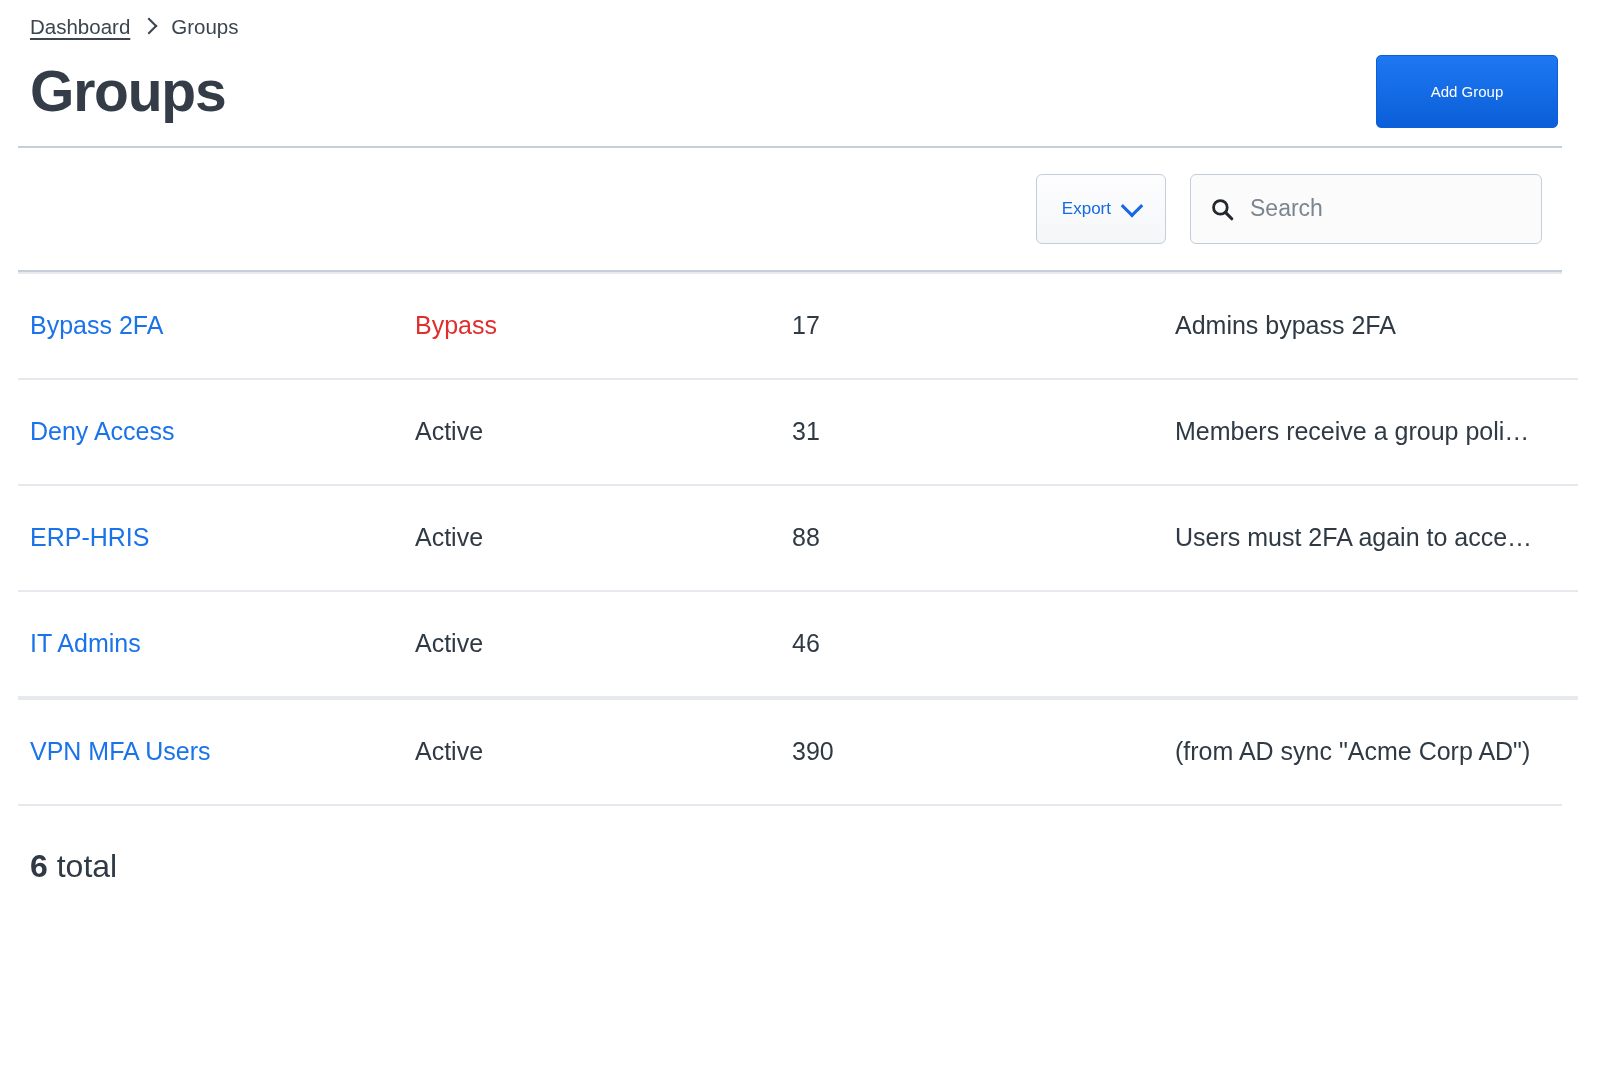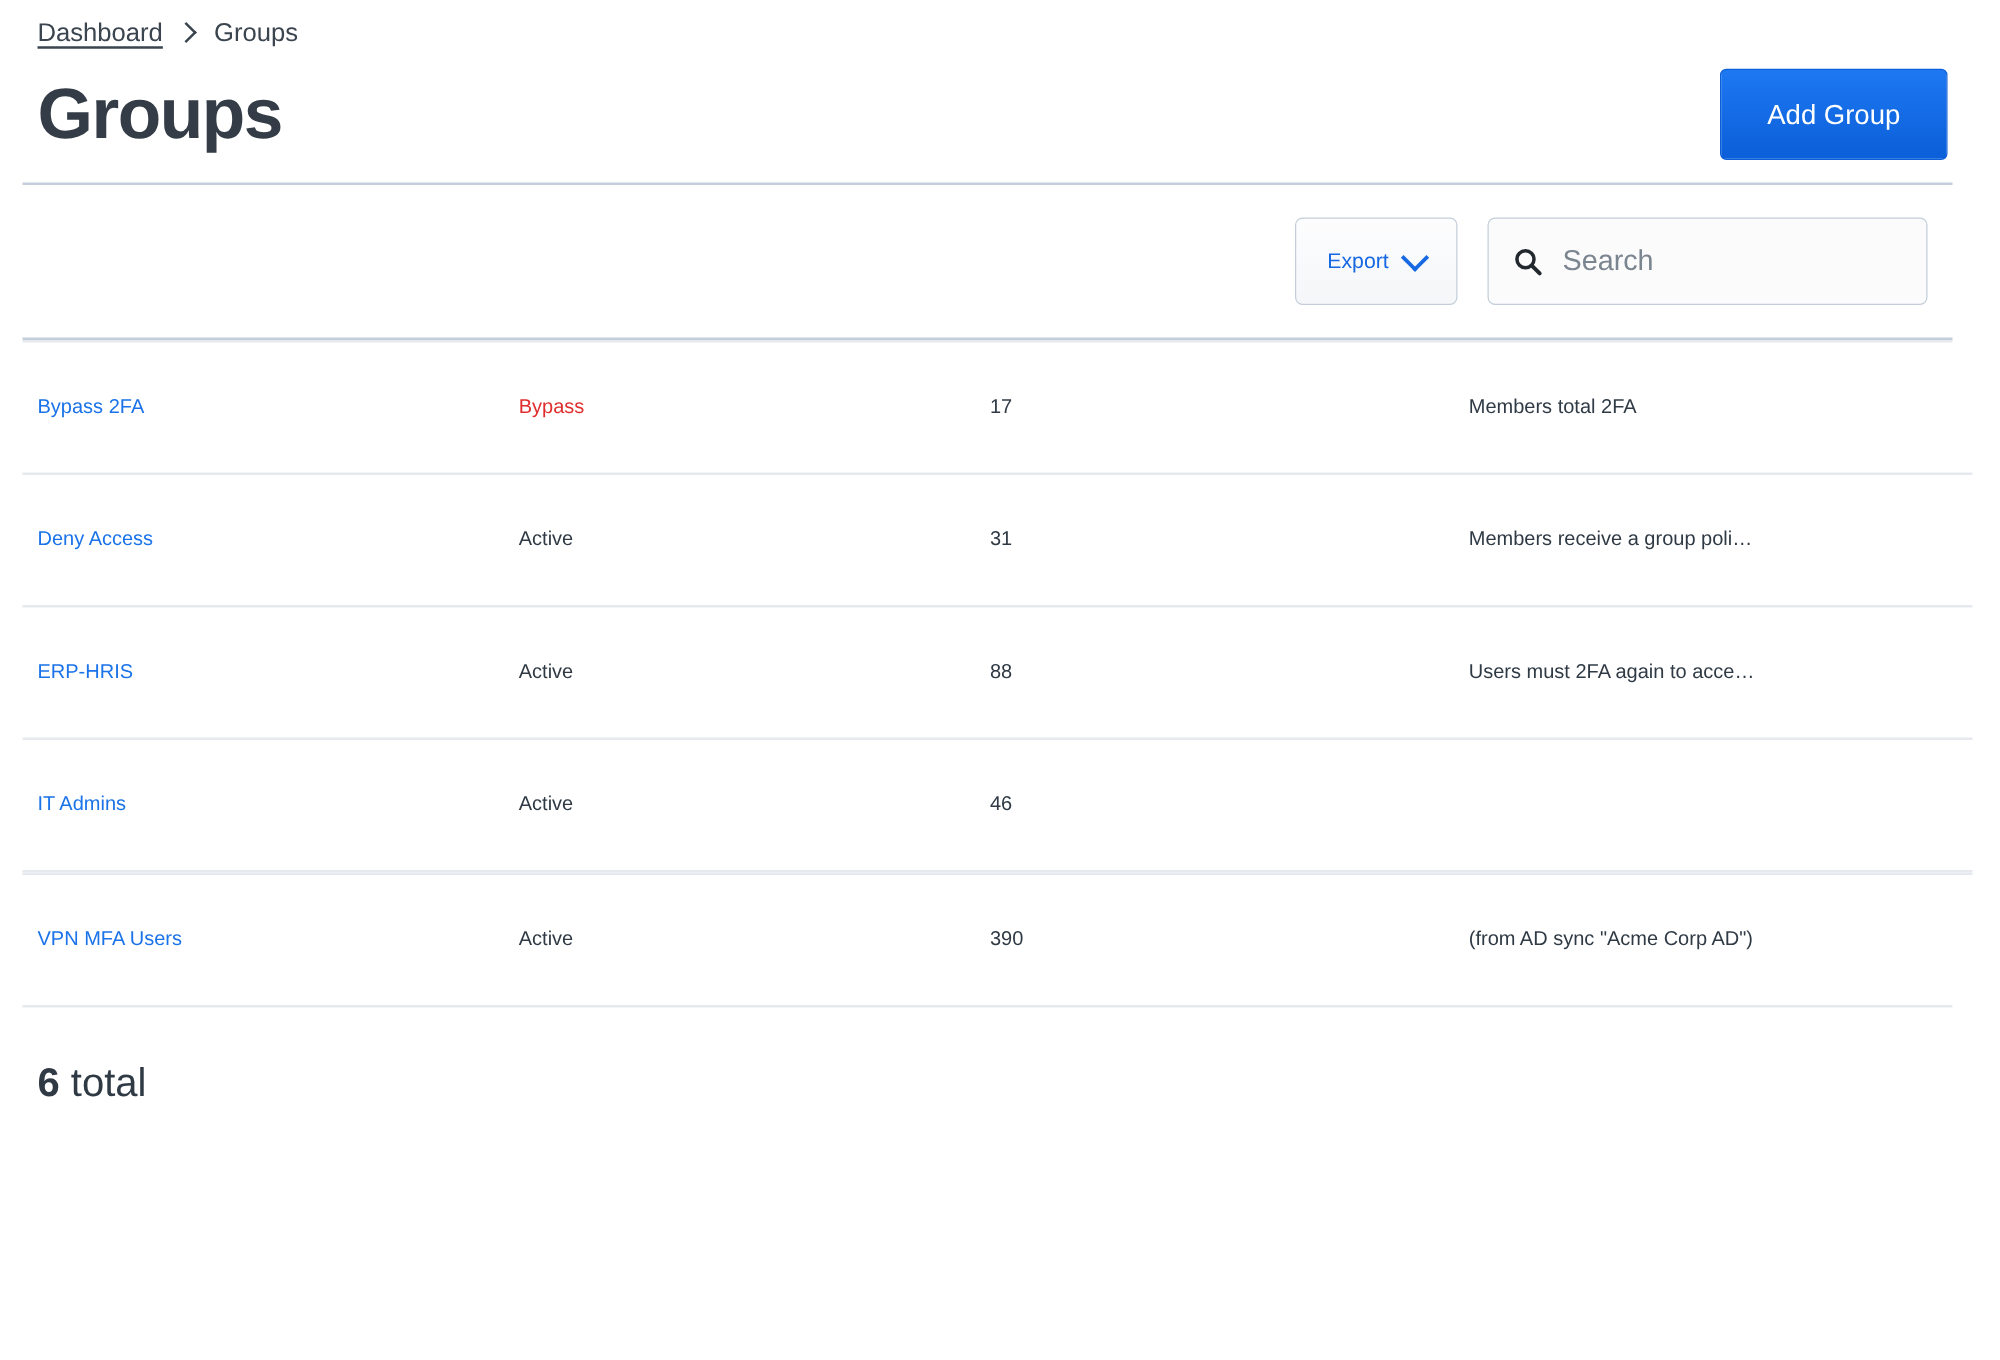--- a/index.html
+++ b/index.html
@@ -70,21 +70,21 @@
     font-weight: bold;
     letter-spacing: -1.2px;
     color: #343d47;
     line-height: 1;
     margin: 0;
   }
   .add-group-btn {
     background: linear-gradient(180deg, #1d78f2 0%, #0b5fd8 100%);
     border: 1px solid #0b5fd8;
     color: #ffffff;
-    font-size: 22px;
+    font-size: 15px;
     font-family: inherit;
     font-weight: normal;
     border-radius: 5px;
     padding: 0 23px;
     height: 73px;
     min-width: 182px;
     cursor: pointer;
     line-height: 1;
   }
 
@@ -183,21 +183,21 @@
     width: 0; height: 0;
     border-left: 7px solid transparent;
     border-right: 7px solid transparent;
     border-bottom: 9px solid #2b333c;
     margin-left: 11px;
     position: relative;
     top: -3px;
   }
   .tbody-row td {
     height: 104px;
-    font-size: 16px;
+    font-size: 25px;
     color: #2f3a45;
     padding-left: 12px;
     white-space: nowrap;
     overflow: hidden;
     text-overflow: ellipsis;
   }
   .cell-link {
     color: #1a73e8;
     text-decoration: none;
     cursor: pointer;
@@ -259,21 +259,21 @@
       <col class="col-name">
         <col class="col-status">
         <col class="col-users">
         <col class="col-desc">
     </colgroup>
     <tbody id="rows-body">
         <tr class="tbody-row">
           <td><a class="cell-link">Bypass 2FA</a></td>
           <td><span class="status-bypass">Bypass</span></td>
           <td>17</td>
-          <td class="cell-desc">Members total 2FA</td>
+          <td class="cell-desc">Admins bypass 2FA</td>
         </tr>
         <tr>
           <td colspan="4" style="height: 2px; padding: 0px; background: rgb(230, 234, 239);"></td>
         </tr>
         <tr class="tbody-row">
           <td><a class="cell-link">Deny Access</a></td>
           <td><span class="status-active">Active</span></td>
           <td>31</td>
           <td class="cell-desc">Members receive a group poli…</td>
         </tr>

